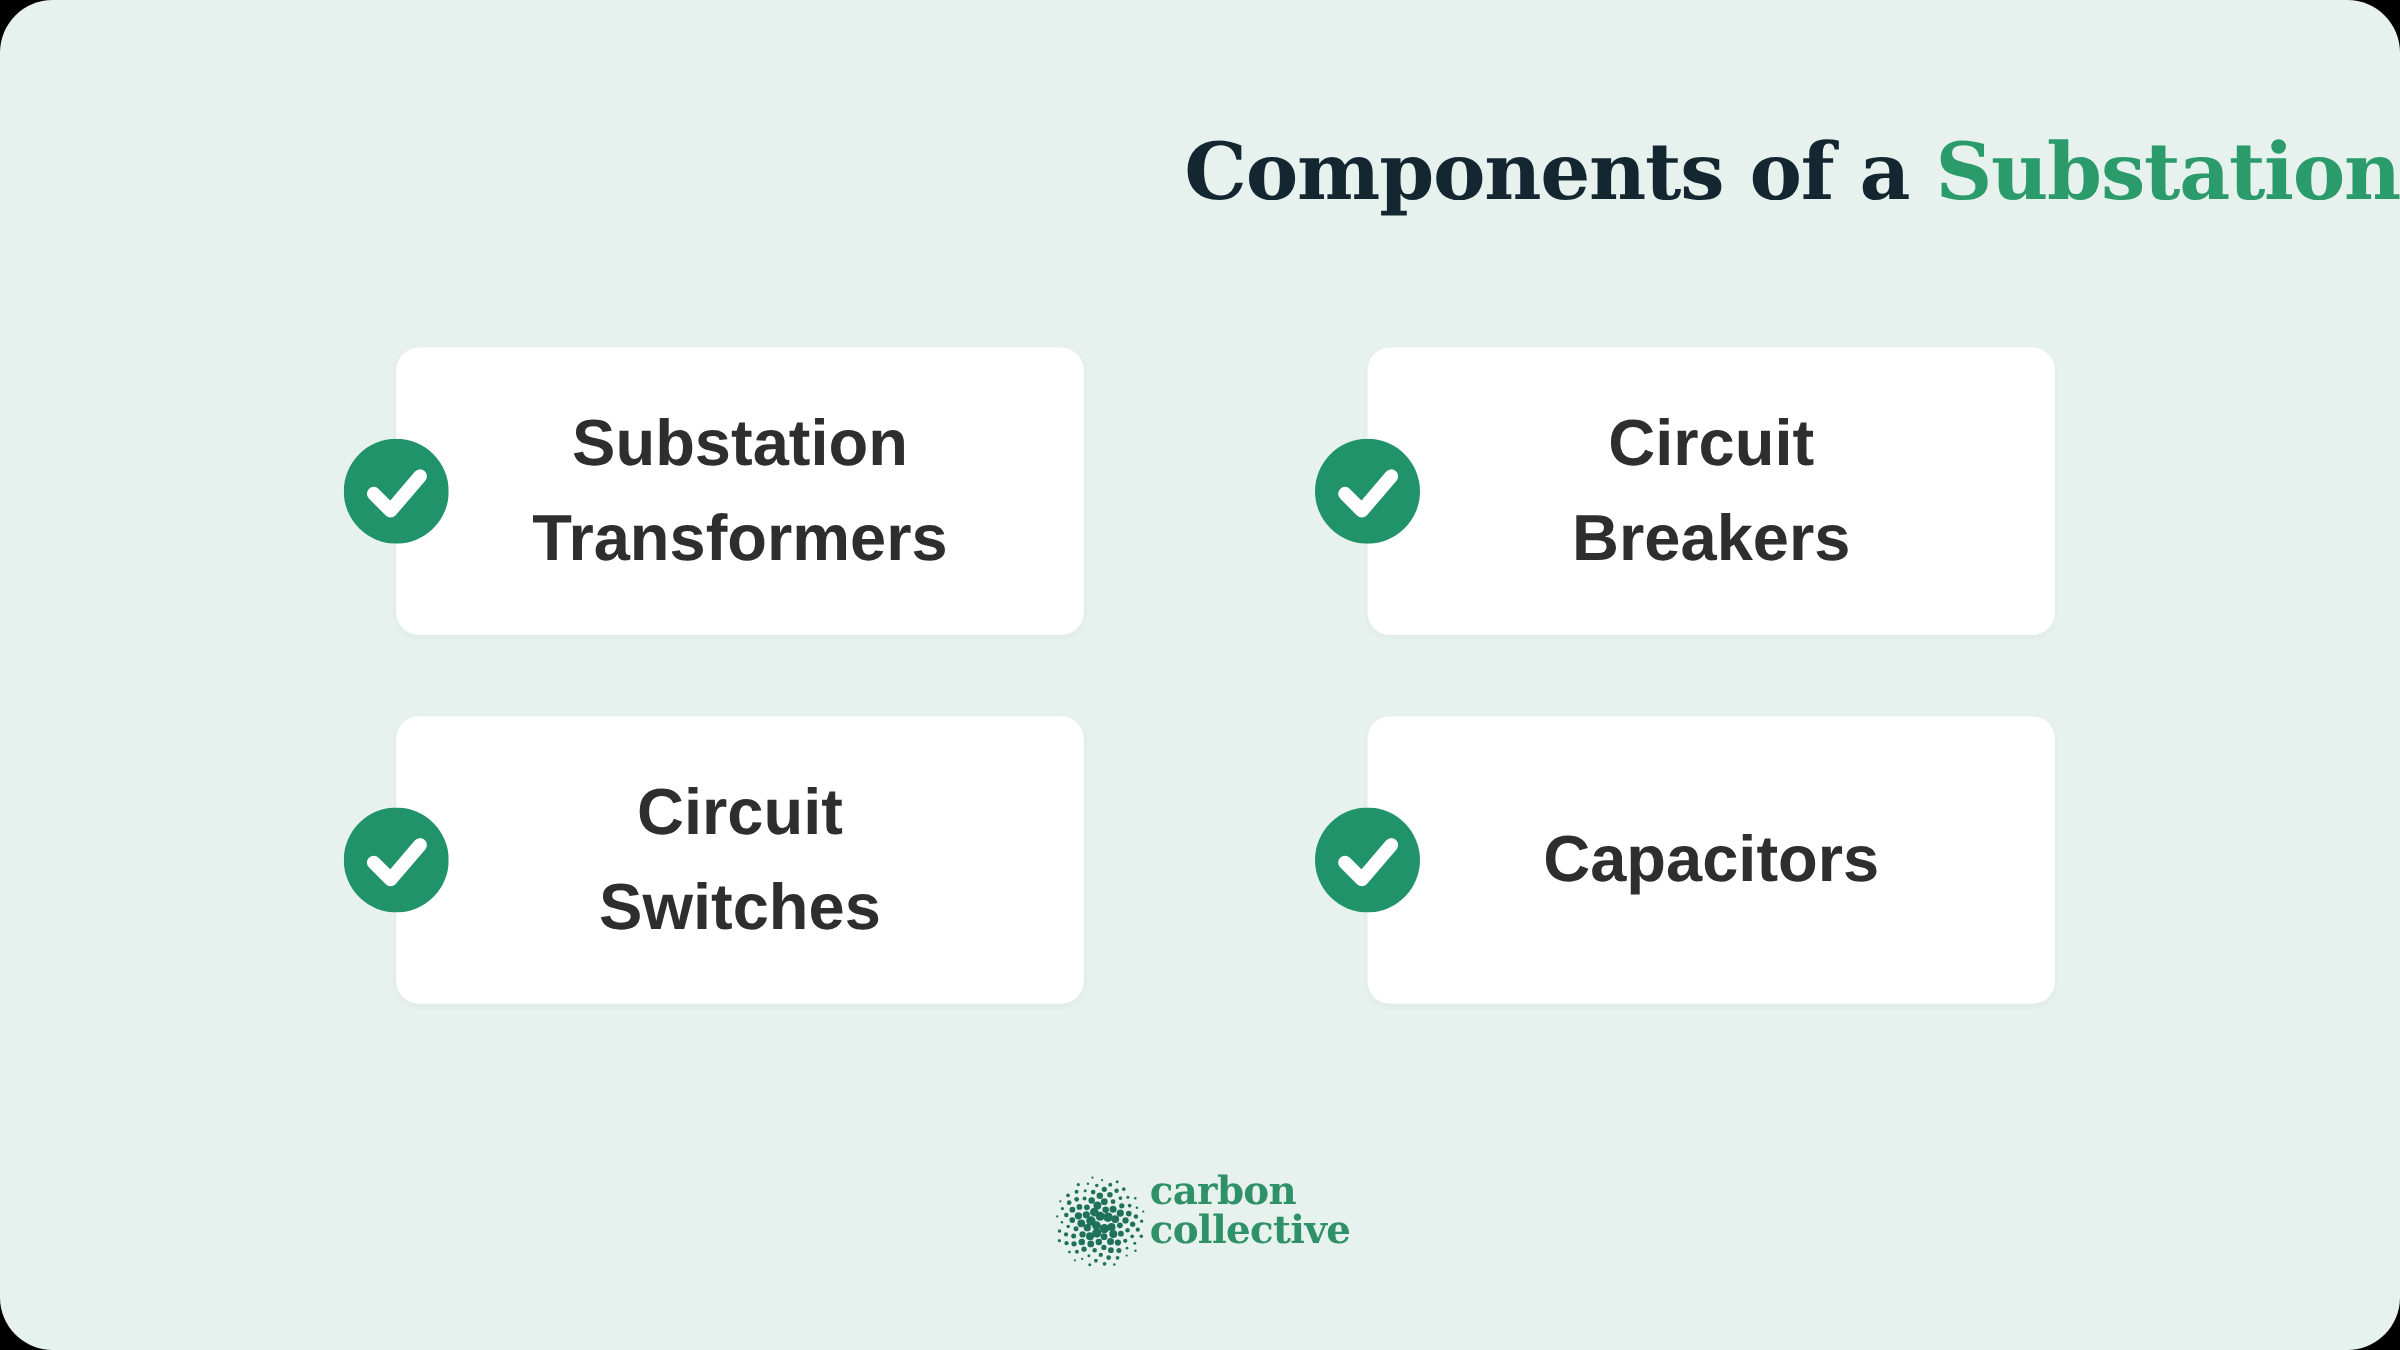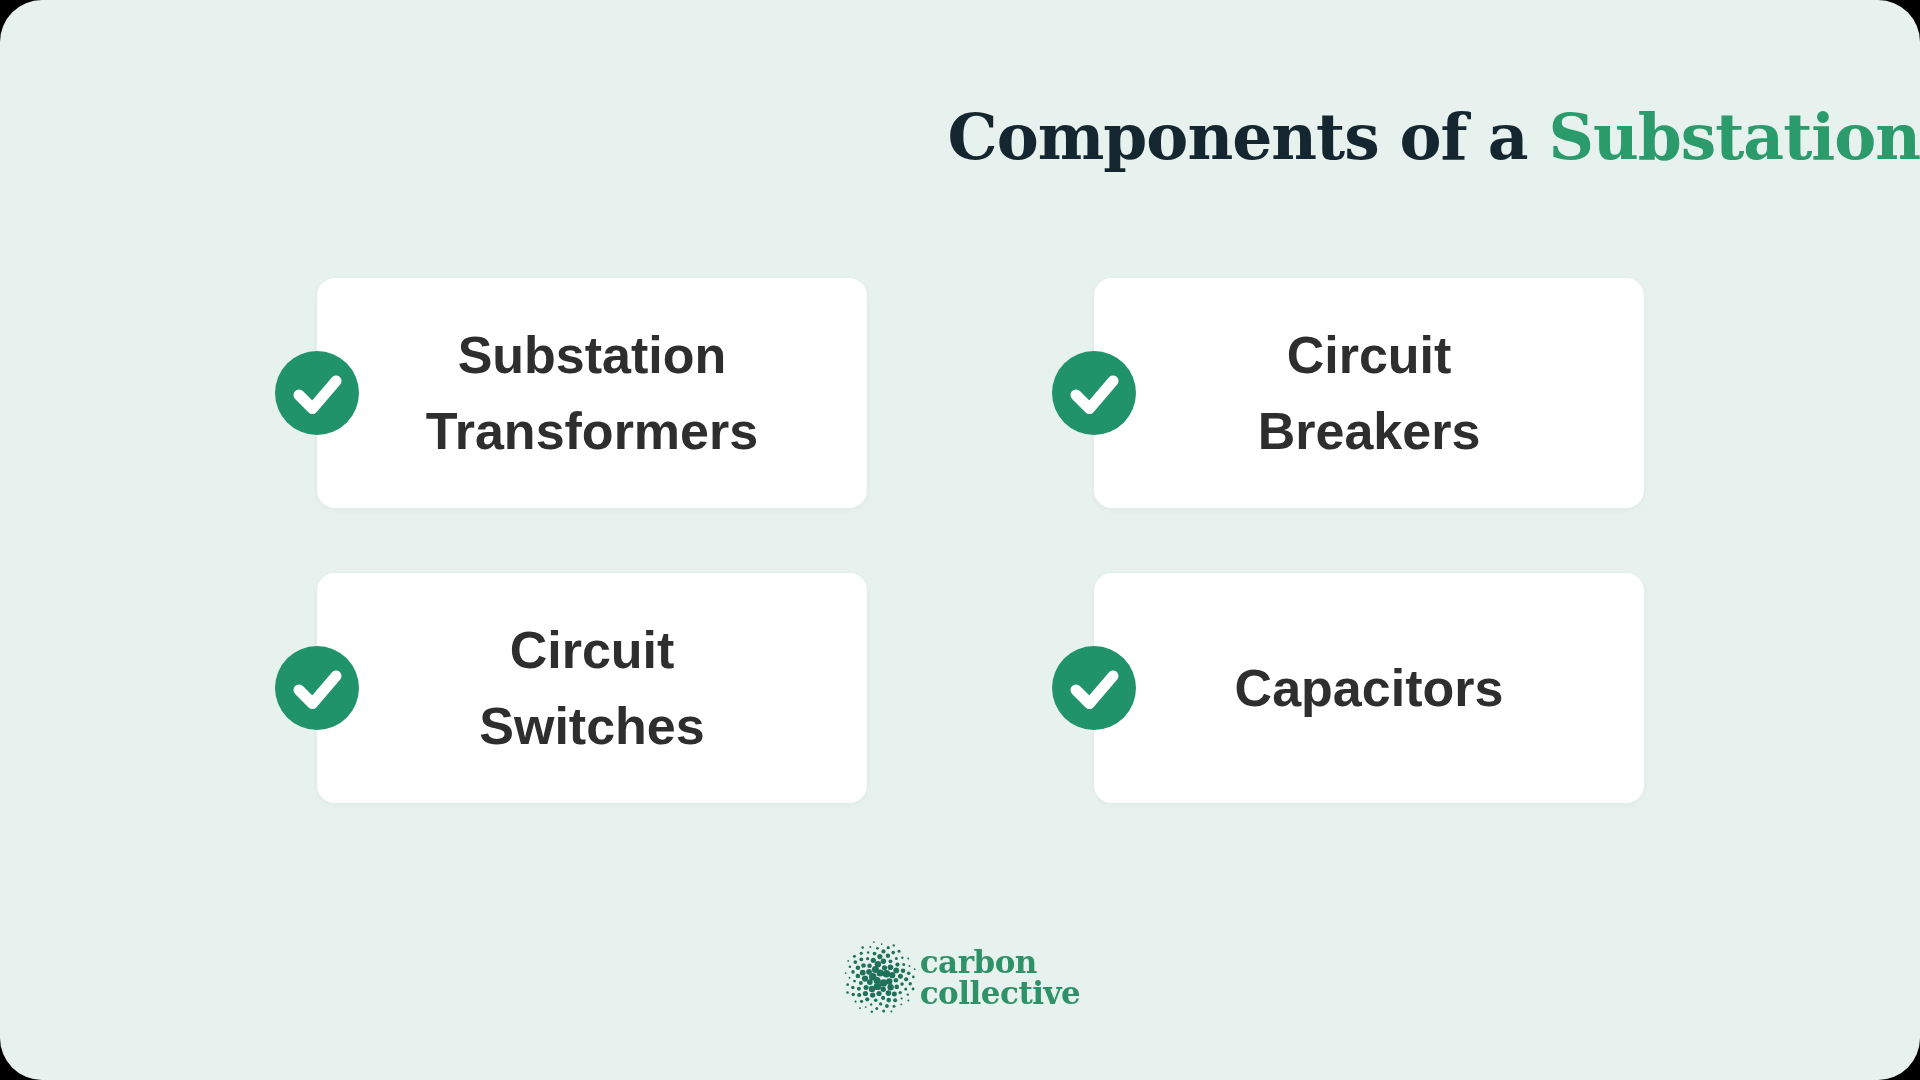--- a/index.html
+++ b/index.html
@@ -79,21 +79,20 @@
     display: block;
     width: 84px;
     height: 84px;
   }
   .logo {
     position: absolute;
     left: 50%;
     transform: translateX(-50%);
     top: 938px;
     display: flex;
-    align-items: center;
   }
   .logo-sphere {
     width: 80px;
     height: 80px;
     display: block;
   }
   .logo-sphere svg {
     display: block;
     width: 80px;
     height: 80px;

